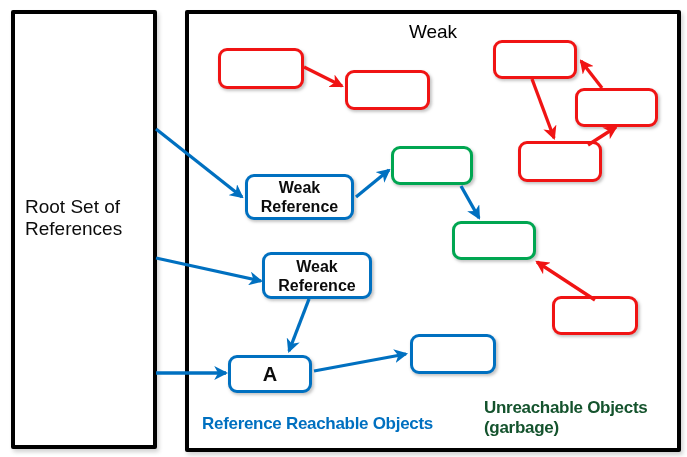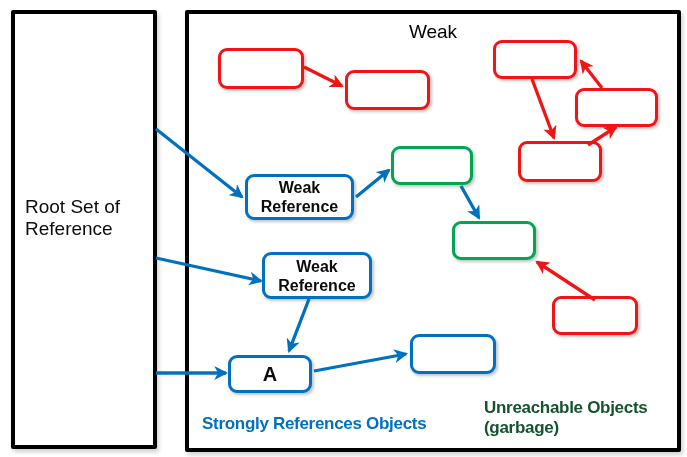--- a/index.html
+++ b/index.html
@@ -31,21 +31,21 @@
 
   #arrow-layer{position:absolute;left:0;top:0;width:687px;height:457px;pointer-events:none;}
 </style>
 </head>
 <body>
 
 <div id="canvas">
 
   <div class="frame root"></div>
   <div class="root-label">Root Set of
-Reference</div>
+References</div>
 
   <div class="frame heap">
     <div class="heap-title">Weak</div>
   </div>
 
   <div class="node red" style="left:218px;top:48px;width:86px;height:41px"></div>
   <div class="node red" style="left:345px;top:70px;width:85px;height:40px"></div>
   <div class="node red" style="left:493px;top:40px;width:84px;height:39px"></div>
   <div class="node red" style="left:575px;top:88px;width:83px;height:39px"></div>
   <div class="node red" style="left:518px;top:141px;width:84px;height:41px"></div>
@@ -60,21 +60,21 @@
   </div>
   <div class="node blue" style="left:262px;top:252px;width:110px;height:47px">
     <div class="lbl">Weak
 Reference</div>
   </div>
   <div class="node blue" style="left:228px;top:355px;width:84px;height:38px">
     <div class="lbl big">A</div>
   </div>
   <div class="node blue" style="left:410px;top:334px;width:86px;height:40px"></div>
 
-  <div class="caption strongly">Strongly References Objects</div>
+  <div class="caption strongly">Reference Reachable Objects</div>
   <div class="caption unreachable">Unreachable Objects
 (garbage)</div>
 
   <svg id="arrow-layer" viewBox="0 0 687 457" xmlns="http://www.w3.org/2000/svg">
     <defs>
       <marker id="head-blue" viewBox="0 0 10 10" refX="8.5" refY="5" markerWidth="4.2" markerHeight="4.2" orient="auto">
         <path d="M0,0 L10,5 L0,10 L2.8,5 Z" fill="#0070C0"></path>
       </marker>
       <marker id="head-red" viewBox="0 0 10 10" refX="8.5" refY="5" markerWidth="4.2" markerHeight="4.2" orient="auto">
         <path d="M0,0 L10,5 L0,10 L2.8,5 Z" fill="#F01414"></path>

